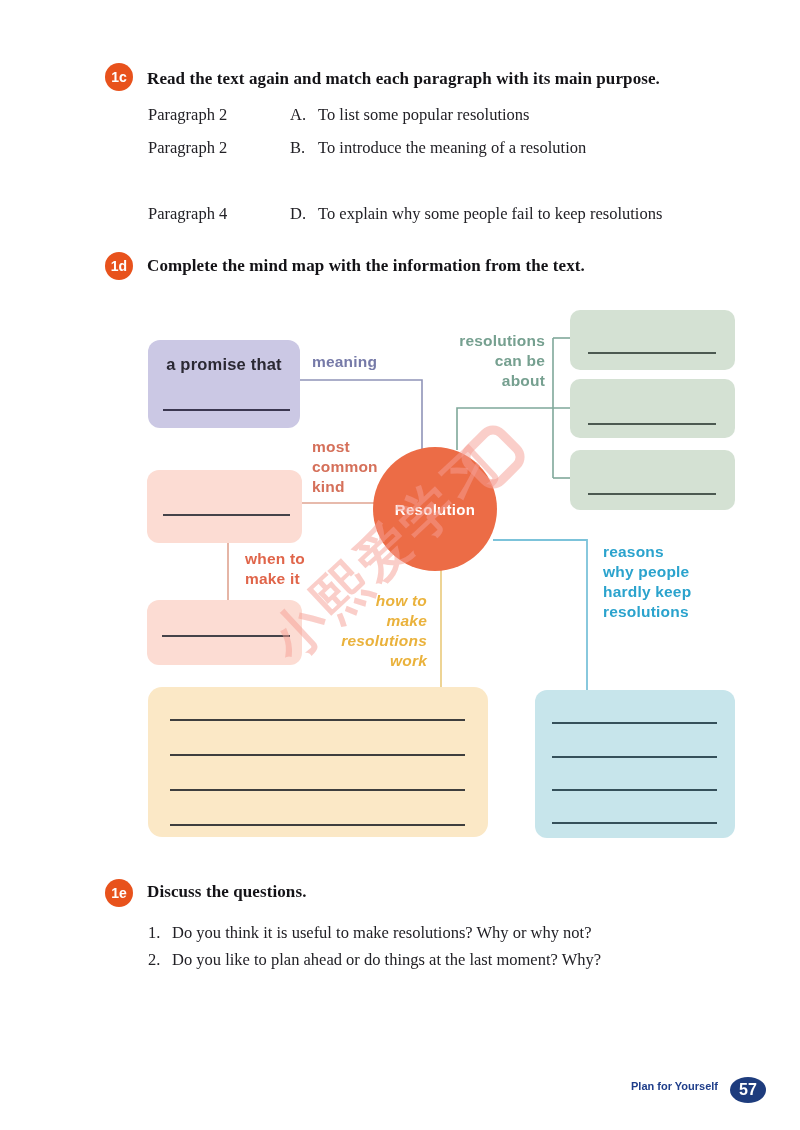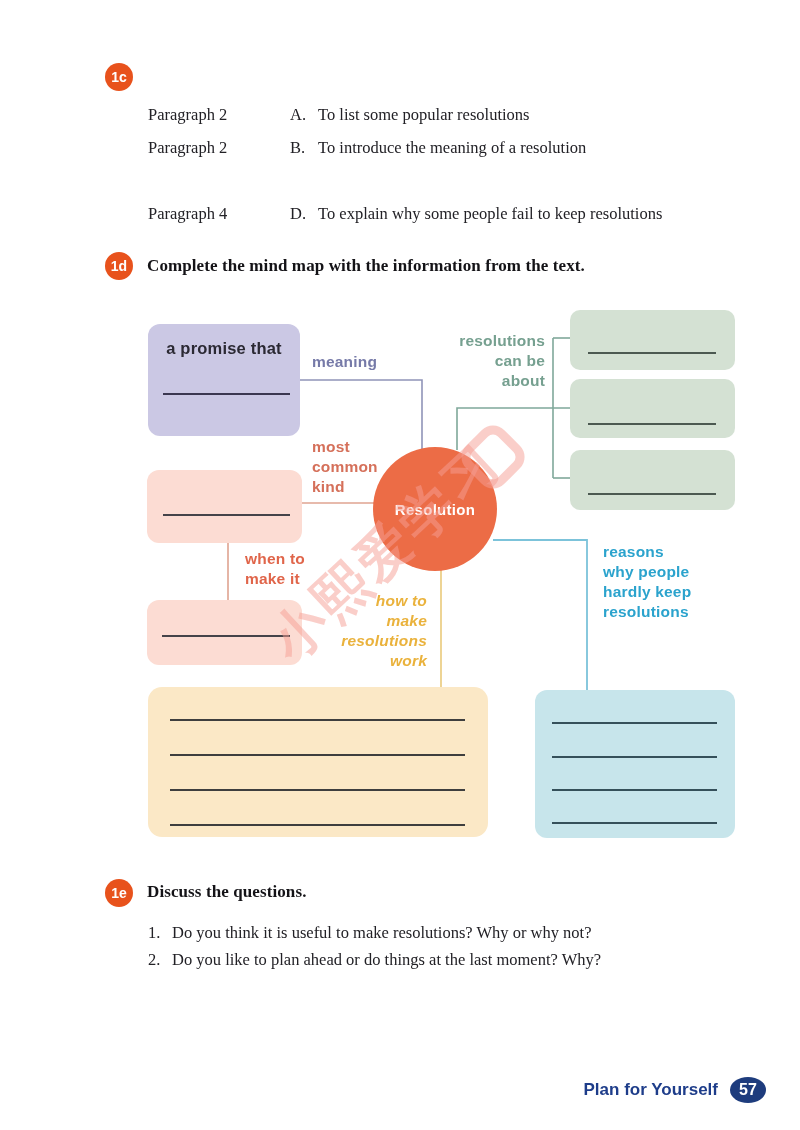--- a/index.html
+++ b/index.html
@@ -67,37 +67,38 @@
     left:285px;top:612px;font-family:"DejaVu Sans",sans-serif;font-weight:bold;
     font-size:54px;color:var(--wm);transform:rotate(-43deg);transform-origin:0 60%;
     letter-spacing:4px;pointer-events:none;white-space:nowrap;
   }
   .wm-logo{
     left:466px;top:430px;width:54px;height:54px;border:9px solid var(--wm);
     border-radius:16px;transform:rotate(45deg);pointer-events:none;
   }
   
   .footer-title{
-    font-family:"Liberation Sans",sans-serif;font-weight:bold;font-size:17px;
+    font-family:"Liberation Sans",sans-serif;font-weight:bold;font-size:11px;
     color:#1e3d8a;
   }
   .page-badge{
     left:730px;top:1077px;width:36px;height:26px;border-radius:50%;
     background:var(--navy);color:#fff;font-family:"Liberation Sans",sans-serif;
     font-weight:bold;font-size:16px;display:flex;align-items:center;justify-content:center;
   }
 </style>
 </head>
 <body>
 
 <div class="page">
 
   <div class="abs badge" style="left:105px;top:63px;">
     <span>1c</span>
   </div>
+  <div class="abs sec-title" style="left:147px;top:69px;">Read the text again and match each paragraph with its main purpose.</div>
 
   <div class="abs match-row" style="top:105px;">
     <span class="para">Paragraph 2</span>
     <span class="letter">A.</span>
     <span>To list some popular resolutions</span>
   </div>
   <div class="abs match-row" style="top:138px;">
     <span class="para">Paragraph 2</span>
     <span class="letter">B.</span>
     <span>To introduce the meaning of a resolution</span>
@@ -124,21 +125,21 @@
     <polyline points="457,450 457,408 570,408" fill="none" stroke="#7fa89a" stroke-width="1.6"></polyline>
     <line x1="553" y1="338" x2="553" y2="478" stroke="#7fa89a" stroke-width="1.6"></line>
     <line x1="553" y1="338" x2="570" y2="338" stroke="#7fa89a" stroke-width="1.6"></line>
     <line x1="553" y1="478" x2="570" y2="478" stroke="#7fa89a" stroke-width="1.6"></line>
 
     <polyline points="493,540 587,540 587,690" fill="none" stroke="#7cc3da" stroke-width="1.8"></polyline>
 
     <line x1="441" y1="570" x2="441" y2="688" stroke="#ecd089" stroke-width="1.8"></line>
   </svg>
 
-  <div class="abs mm-box" style="left:148px;top:324px;width:152px;height:112px;background:var(--purple-box);">
+  <div class="abs mm-box" style="left:148px;top:340px;width:152px;height:88px;background:var(--purple-box);">
     <div class="abs mm-label" style="left:0;top:14px;width:152px;text-align:center;font-size:16.5px;color:#2b2933;">a promise that</div>
     <div class="blank" style="left:15px;top:69px;width:127px;background:#3b3750;"></div>
   </div>
   <div class="abs mm-label" style="left:312px;top:352px;color:var(--purple-text);">meaning</div>
 
   <div class="abs mm-box" style="left:147px;top:470px;width:155px;height:73px;background:var(--pink-box);">
     <div class="blank" style="left:16px;top:44px;width:127px;"></div>
   </div>
   <div class="abs mm-label" style="left:312px;top:437px;color:var(--salmon-text);">most
 common

